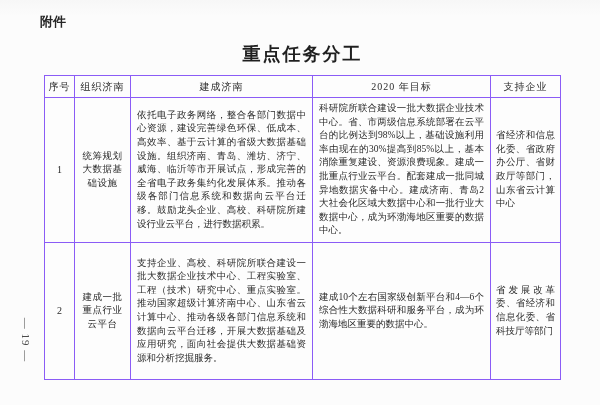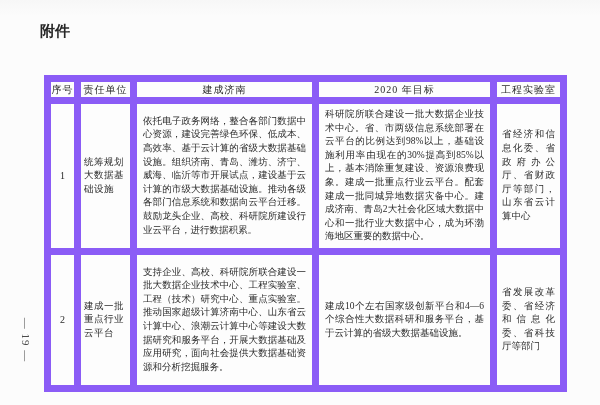--- a/index.html
+++ b/index.html
@@ -9,108 +9,109 @@
     font-family: "Liberation Serif", "DejaVu Serif", serif;
     color: #2d2d2d;
     overflow: hidden;
     position: relative;
   }
   .page {
     position: absolute; inset: 0;
     background: linear-gradient(180deg, #f7f7f7 0%, #fcfcfc 4%, #fcfcfc 100%);
   }
   .attachment {
-    position: absolute; left: 40px; top: 22px;
+    position: absolute; left: 40px; top: 13px;
     font-family: "Liberation Sans", "DejaVu Sans", sans-serif;
-    font-weight: 700; font-size: 15px; color: #262626;
+    font-weight: 700; font-size: 13px; color: #262626;
   }
   .doc-title {
     position: absolute; left: 45px; top: 42px; width: 515px;
     text-align: center;
     font-family: "Liberation Sans", "DejaVu Sans", sans-serif;
     font-weight: 700; font-size: 18px; letter-spacing: 2px; color: #1f1f1f;
   }
   .page-num {
     position: absolute; left: 1px; top: 333px; width: 48px; height: 14px;
     transform: rotate(90deg);
     font-size: 11px; color: #4a4a4a; text-align: center; letter-spacing: 1px;
     white-space: nowrap;
   }
   table.task-table {
     position: absolute; left: 44px; top: 75px;
     width: 516px; height: 304px;
     border-collapse: collapse; table-layout: fixed;
     background: #fdfdfd;
   }
   table.task-table, .task-table th, .task-table td {
-    border: 7px solid #8b5cf6;
+    border: 1px solid #8b5cf6;
   }
   table.task-table { border: 1.5px solid #3c3c3c; }
   .task-table th {
     height: 22px; font-weight: 400; font-size: 10px;
     text-align: center; vertical-align: middle; color: #2a2a2a;
     letter-spacing: 1px;
   }
   .task-table td {
     font-size: 9.5px; line-height: 13.6px; vertical-align: middle;
     color: #2a2a2a;
   }
   tr.row-1 { height: 145px; }
   tr.row-2 { height: 137px; }
   td.cell-no { text-align: center; font-size: 10px; }
-  td.cell-task { padding: 0 3px; letter-spacing: 0.5px; }
+  td.cell-task { text-align: center; padding: 0 3px; letter-spacing: 0.5px; }
   td.cell-path, td.cell-goal {
     text-align: justify; text-justify: inter-ideograph;
     padding: 4px 6px;
   }
   td.cell-unit { padding: 2px 5px; text-align: justify; }
   col.c-no   { width: 30px; }
   col.c-task { width: 56px; }
   col.c-path { width: 182px; }
   col.c-goal { width: 178px; }
   col.c-unit { width: 70px; }
 </style>
 </head>
 <body>
 
 <div class="page">
 
   <div class="attachment">附件</div>
 
+  <div class="doc-title">重点任务分工</div>
 
   <table class="task-table">
     <colgroup>
       <col class="c-no">
         <col class="c-task">
         <col class="c-path">
         <col class="c-goal">
         <col class="c-unit">
     </colgroup>
     <thead>
       <tr class="header-row">
         <th>序号</th>
-        <th>责任单位</th>
+        <th>组织济南</th>
         <th>建成济南</th>
         <th>2020 年目标</th>
-        <th>工程实验室</th>
+        <th>支持企业</th>
       </tr>
     </thead>
     <tbody>
       <tr class="row-1">
         <td class="cell-no">1</td>
         <td class="cell-task">统筹规划大数据基础设施</td>
-        <td class="cell-path">依托电子政务网络，整合各部门数据中心资源，建设完善绿色环保、低成本、高效率、基于云计算的省级大数据基础设施。组织济南、青岛、潍坊、济宁、威海、临沂等市开展试点，建设基于云计算的市级大数据基础设施。推动各级各部门信息系统和数据向云平台迁移。鼓励龙头企业、高校、科研院所建设行业云平台，进行数据积累。</td>
+        <td class="cell-path">依托电子政务网络，整合各部门数据中心资源，建设完善绿色环保、低成本、高效率、基于云计算的省级大数据基础设施。组织济南、青岛、潍坊、济宁、威海、临沂等市开展试点，形成完善的全省电子政务集约化发展体系。推动各级各部门信息系统和数据向云平台迁移。鼓励龙头企业、高校、科研院所建设行业云平台，进行数据积累。</td>
         <td class="cell-goal">科研院所联合建设一批大数据企业技术中心。省、市两级信息系统部署在云平台的比例达到98%以上，基础设施利用率由现在的30%提高到85%以上，基本消除重复建设、资源浪费现象。建成一批重点行业云平台。配套建成一批同城异地数据灾备中心。建成济南、青岛2大社会化区域大数据中心和一批行业大数据中心，成为环渤海地区重要的数据中心。</td>
         <td class="cell-unit">省经济和信息化委、省政府办公厅、省财政厅等部门，山东省云计算中心</td>
       </tr>
       <tr class="row-2">
         <td class="cell-no">2</td>
         <td class="cell-task">建成一批重点行业云平台</td>
-        <td class="cell-path">支持企业、高校、科研院所联合建设一批大数据企业技术中心、工程实验室、工程（技术）研究中心、重点实验室。推动国家超级计算济南中心、山东省云计算中心、浪潮云计算中心等建设大数据研究和服务平台，开展大数据基础及应用研究，面向社会提供大数据基础资源和分析挖掘服务。</td>
-        <td class="cell-goal">建成10个左右国家级创新平台和4—6个综合性大数据科研和服务平台，基于云计算的省级大数据基础设施。</td>
+        <td class="cell-path">支持企业、高校、科研院所联合建设一批大数据企业技术中心、工程实验室、工程（技术）研究中心、重点实验室。推动国家超级计算济南中心、山东省云计算中心、推动各级各部门信息系统和数据向云平台迁移，开展大数据基础及应用研究，面向社会提供大数据基础资源和分析挖掘服务。</td>
+        <td class="cell-goal">建成10个左右国家级创新平台和4—6个综合性大数据科研和服务平台，成为环渤海地区重要的数据中心。</td>
         <td class="cell-unit">省发展改革委、省经济和信息化委、省科技厅等部门</td>
       </tr>
     </tbody>
   </table>
 
   <div class="page-num">— 19 —</div>
 
 </div>
 
 </body></html>

